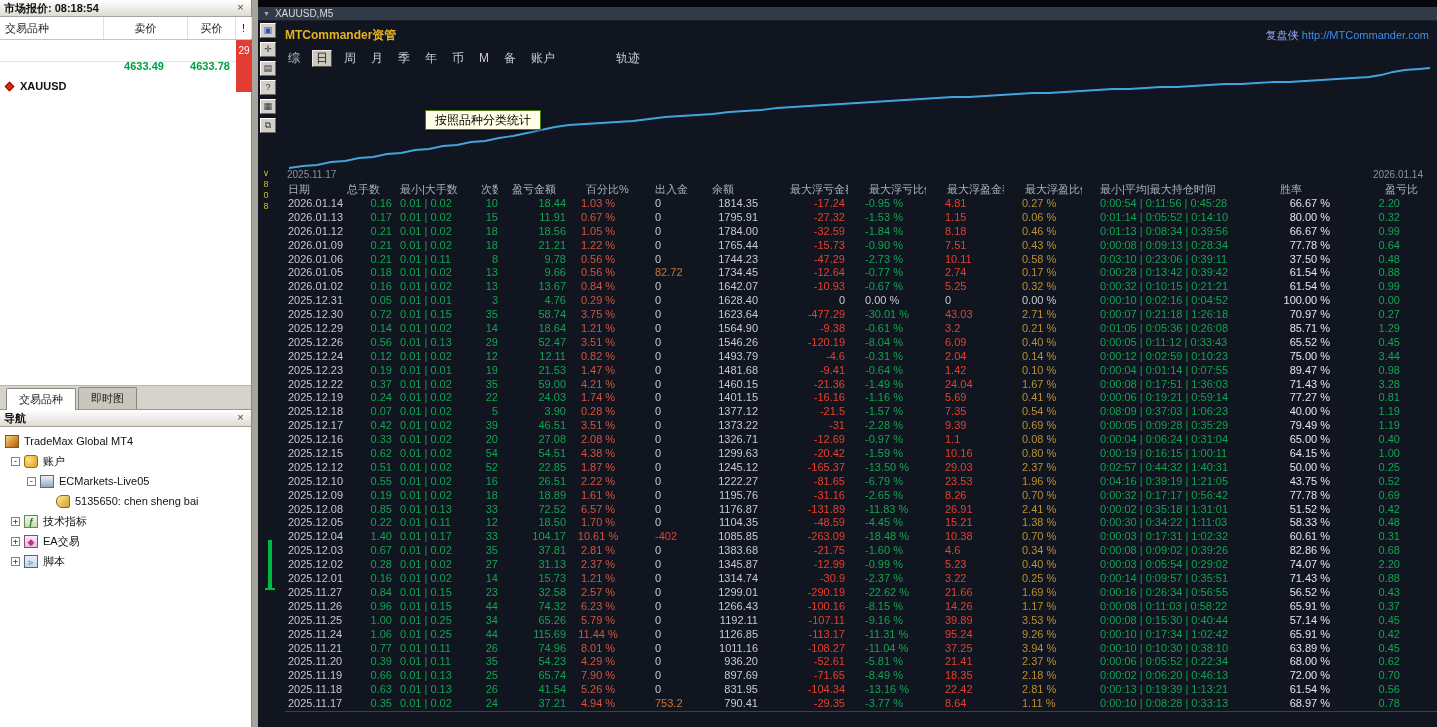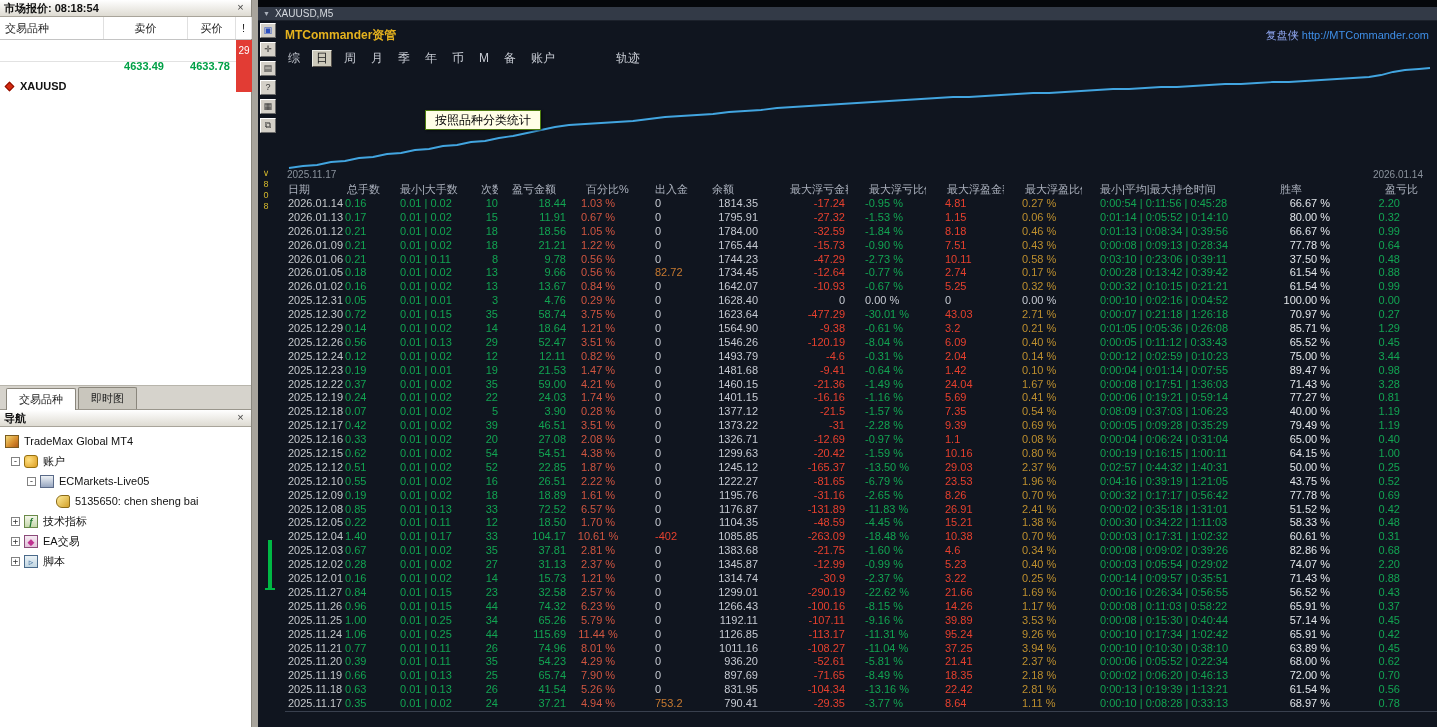--- a/index.html
+++ b/index.html
@@ -77,21 +77,21 @@
   .xlabel { position:absolute; top:148px; font-size:10px; color:#8a929c; }
   .xlabel.left { left:29px; }
   .xlabel.right { right:14px; }
 
   
   .stats-table { position:absolute; left:27px; top:161px; width:1152px; bottom:14px; overflow:hidden; }
   .trow { display:grid; grid-template-columns:60px 47px 78px 28px 68px 64px 66px 62px 90px 78px 78px 78px 178px 74px 84px;
       height:13.9px; line-height:13.9px; font-size:11px; white-space:nowrap; }
   .trow > span { overflow:hidden; }
   .trow > :nth-child(1){ padding-left:3px; }
-  .trow > :nth-child(2){ text-align:left; }
+  .trow > :nth-child(2){ text-align:right; }
   .trow > :nth-child(3){ padding-left:8px; }
   .trow > :nth-child(4){ text-align:right; }
   .trow > :nth-child(5){ text-align:right; }
   .trow > :nth-child(6){ text-align:center; }
   .trow > :nth-child(7){ padding-left:25px; }
   .trow > :nth-child(8){ text-align:right; }
   .trow > :nth-child(9){ text-align:right; padding-right:3px; }
   .trow > :nth-child(10){ padding-left:17px; }
   .trow > :nth-child(11){ padding-left:19px; }
   .trow > :nth-child(12){ padding-left:18px; }

